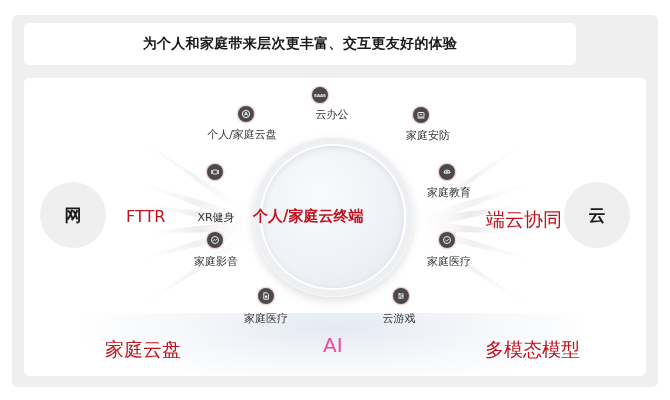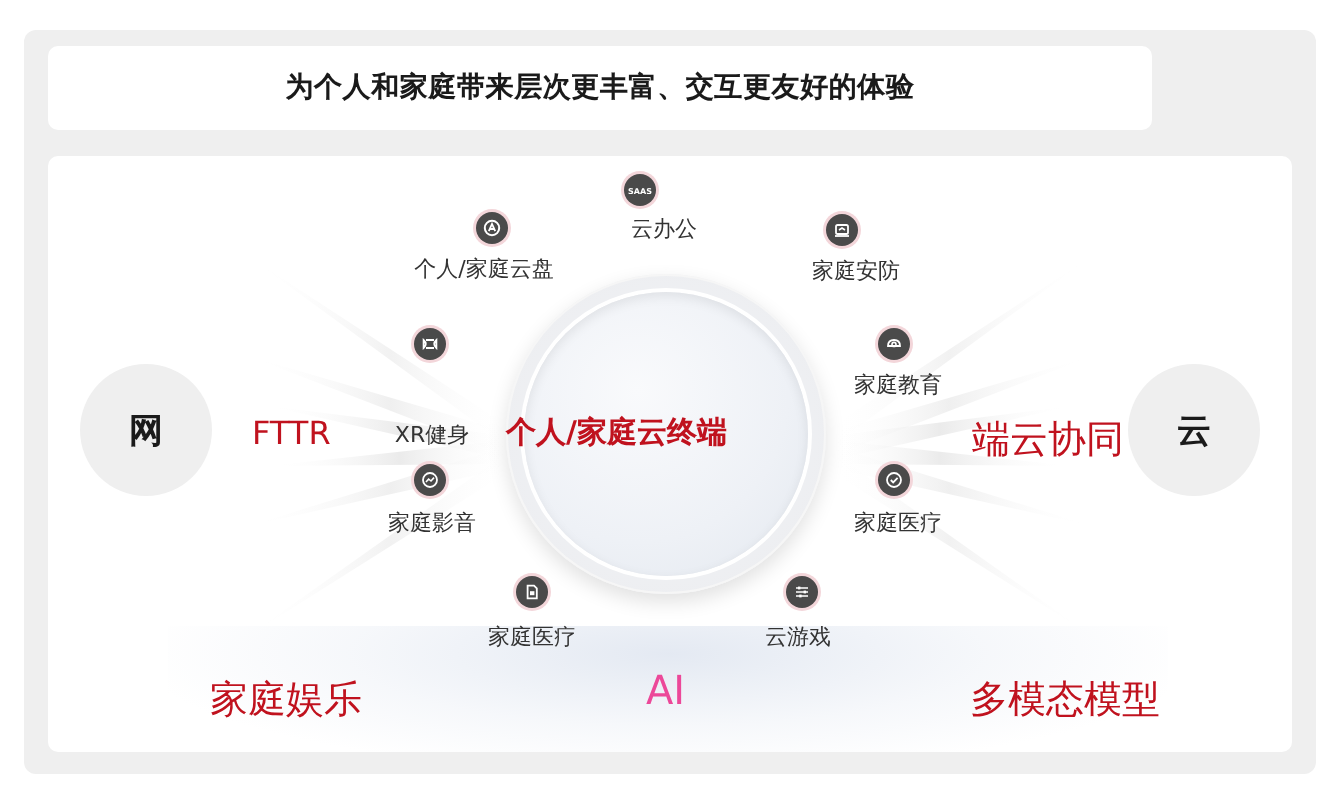--- a/index.html
+++ b/index.html
@@ -168,15 +168,15 @@
 <div class="feat-icon" style="left:393px; top:288px;">
   <svg viewBox="0 0 10 10">
       <path d="M2 3 H8 M2 5 H8 M2 7 H8" stroke="#fff" stroke-width="0.8"></path>
       <rect x="3" y="2.3" width="1.2" height="1.4" fill="#fff"></rect>
       <rect x="5.8" y="4.3" width="1.2" height="1.4" fill="#fff"></rect>
       <rect x="3.6" y="6.3" width="1.2" height="1.4" fill="#fff"></rect>
     </svg>
 </div>
 <div class="feat-label" style="left:399px; top:311px;">云游戏</div>
 
-<div class="red-label bold" style="left:105px; top:337px; font-weight:normal;">家庭娱乐</div>
+<div class="red-label bold" style="left:105px; top:337px; font-weight:normal;">家庭云盘</div>
 <div class="ai-label" style="left:323px; top:333px;">AI</div>
 <div class="red-label" style="left:485px; top:337px;">多模态模型</div>
 
 </body></html>

